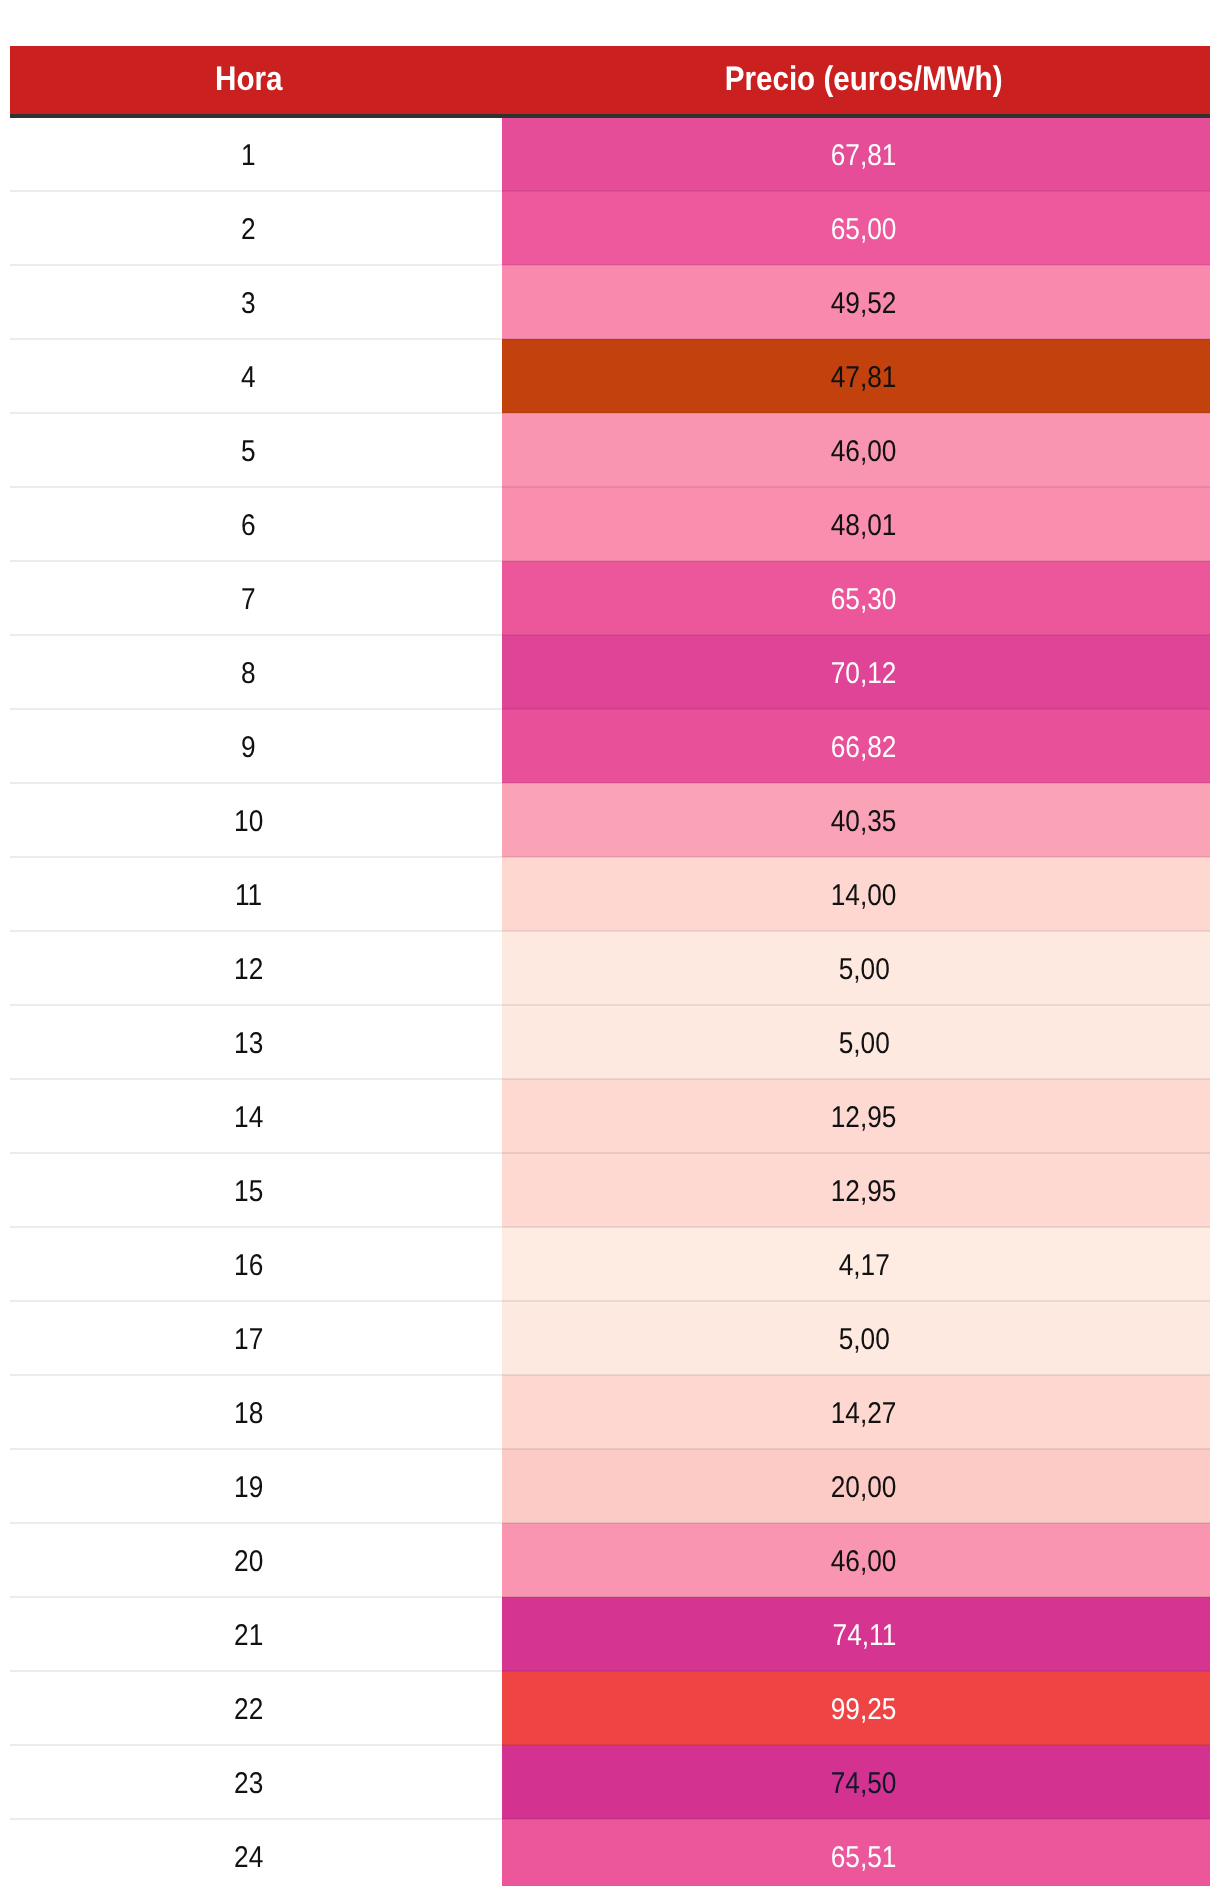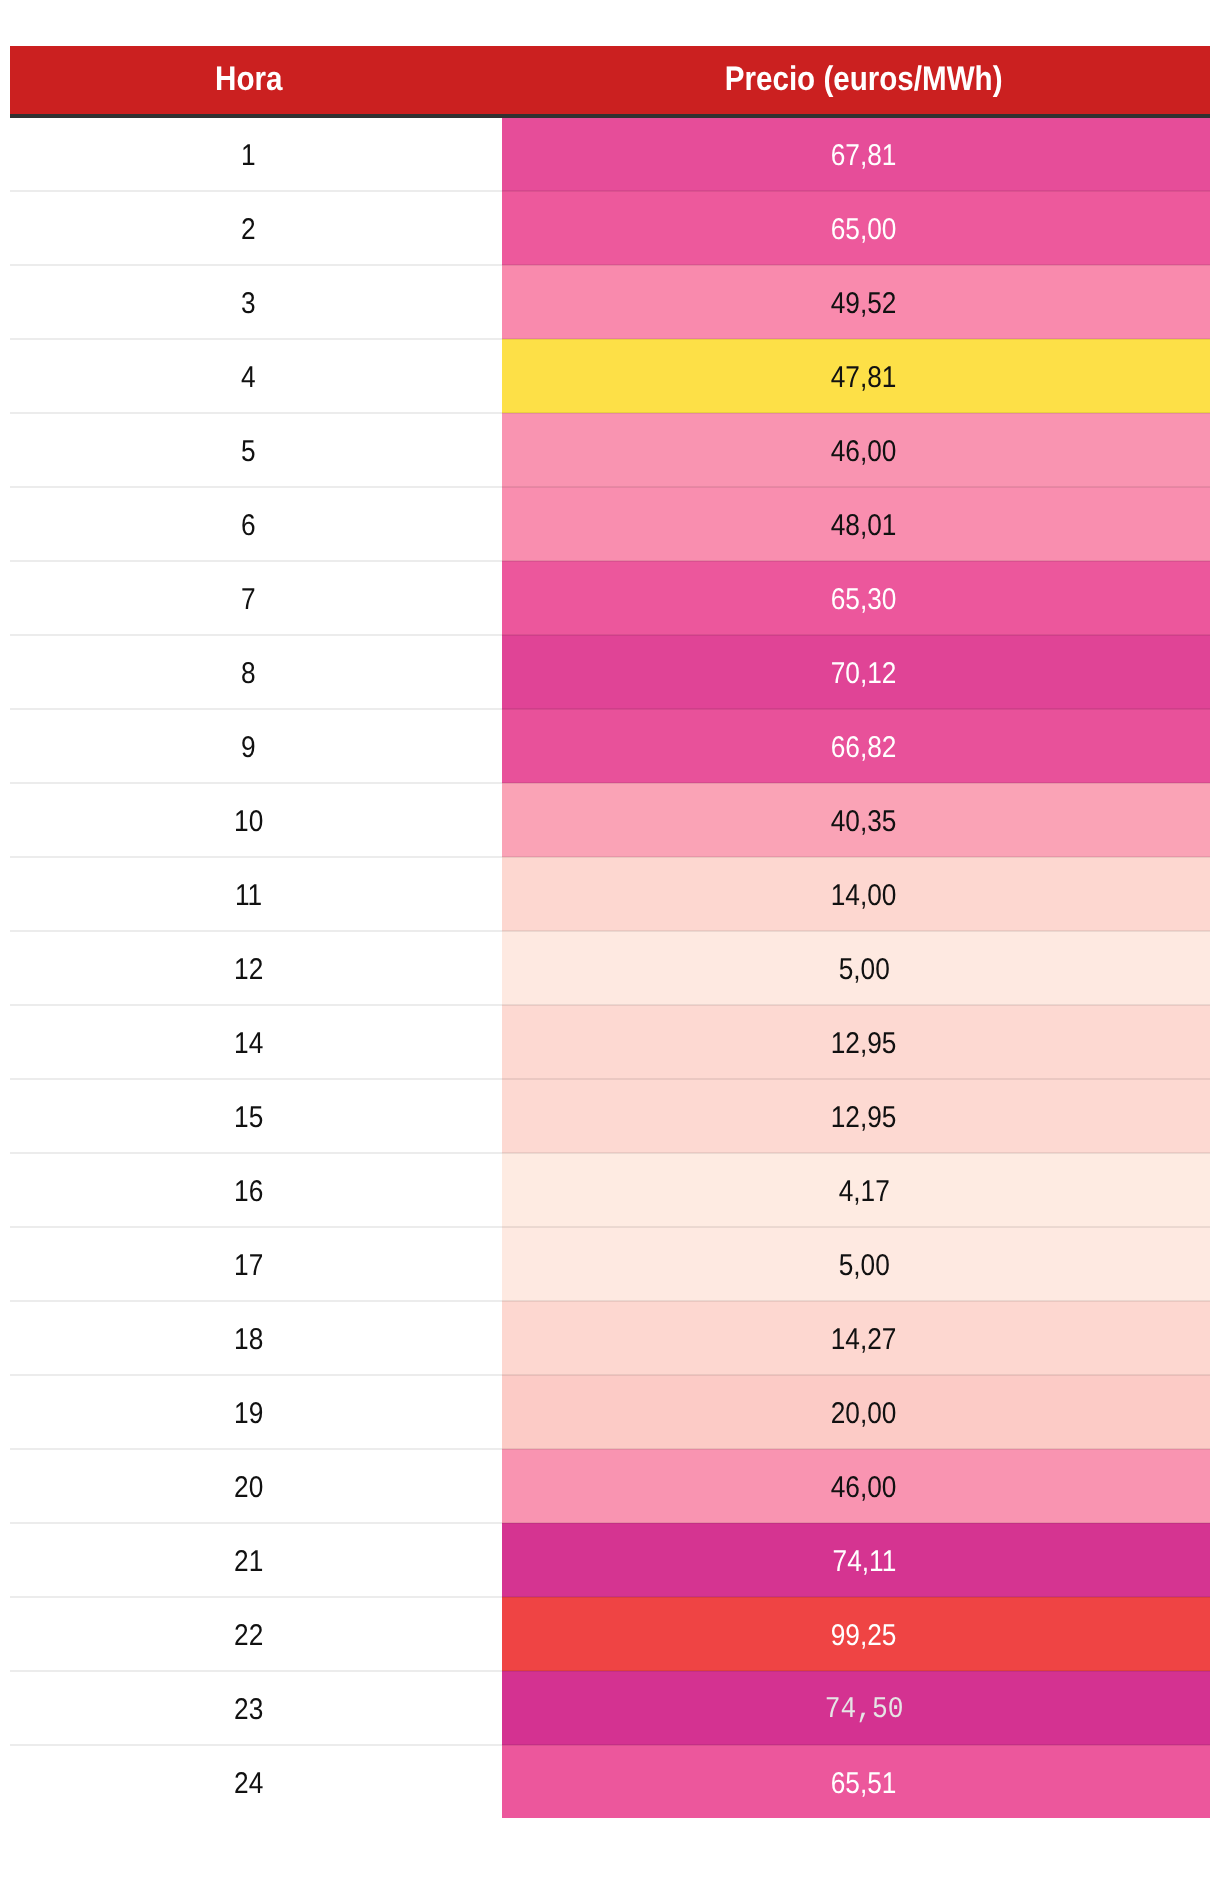--- a/index.html
+++ b/index.html
@@ -47,21 +47,21 @@
         <tr>
     <td class="cell-hora"><span class="glyphs">2</span></td>
     <td class="cell-precio" style="background-color: rgb(237, 89, 156); color: rgb(255, 255, 255);"><span class="glyphs">65,00</span></td>
   </tr>
         <tr>
     <td class="cell-hora"><span class="glyphs">3</span></td>
     <td class="cell-precio" style="background-color: rgb(249, 138, 173); color: rgb(17, 17, 17);"><span class="glyphs">49,52</span></td>
   </tr>
         <tr>
     <td class="cell-hora"><span class="glyphs">4</span></td>
-    <td class="cell-precio" style="background-color: #fde047; color: rgb(17, 17, 17);"><span class="glyphs">47,81</span></td>
+    <td class="cell-precio" style="background-color: #c2410c; color: rgb(17, 17, 17);"><span class="glyphs">47,81</span></td>
   </tr>
         <tr>
     <td class="cell-hora"><span class="glyphs">5</span></td>
     <td class="cell-precio" style="background-color: rgb(249, 148, 177); color: rgb(17, 17, 17);"><span class="glyphs">46,00</span></td>
   </tr>
         <tr>
     <td class="cell-hora"><span class="glyphs">6</span></td>
     <td class="cell-precio" style="background-color: rgb(249, 142, 175); color: rgb(17, 17, 17); margin-top: 44px;"><span class="glyphs">48,01</span></td>
   </tr>
         <tr>
@@ -79,20 +79,24 @@
         <tr>
     <td class="cell-hora"><span class="glyphs">10</span></td>
     <td class="cell-precio" style="background-color: rgb(250, 163, 182); color: rgb(17, 17, 17);"><span class="glyphs">40,35</span></td>
   </tr>
         <tr>
     <td class="cell-hora"><span class="glyphs">11</span></td>
     <td class="cell-precio" style="background-color: rgb(253, 215, 208); color: rgb(17, 17, 17);"><span class="glyphs">14,00</span></td>
   </tr>
         <tr>
     <td class="cell-hora"><span class="glyphs">12</span></td>
+    <td class="cell-precio" style="background-color: rgb(254, 233, 225); color: rgb(17, 17, 17);"><span class="glyphs">5,00</span></td>
+  </tr>
+        <tr>
+    <td class="cell-hora"><span class="glyphs">13</span></td>
     <td class="cell-precio" style="background-color: rgb(254, 233, 225); color: rgb(17, 17, 17);"><span class="glyphs">5,00</span></td>
   </tr>
         <tr>
     <td class="cell-hora"><span class="glyphs">14</span></td>
     <td class="cell-precio" style="background-color: rgb(253, 217, 210); color: rgb(17, 17, 17);"><span class="glyphs">12,95</span></td>
   </tr>
         <tr>
     <td class="cell-hora"><span class="glyphs">15</span></td>
     <td class="cell-precio" style="background-color: rgb(253, 217, 210); color: rgb(17, 17, 17);"><span class="glyphs">12,95</span></td>
   </tr>
@@ -119,21 +123,21 @@
         <tr>
     <td class="cell-hora"><span class="glyphs">21</span></td>
     <td class="cell-precio" style="background-color: rgb(213, 52, 145); color: rgb(255, 255, 255); margin-left: 20px;"><span class="glyphs">74,11</span></td>
   </tr>
         <tr>
     <td class="cell-hora"><span class="glyphs">22</span></td>
     <td class="cell-precio" style="background-color: #ef4444; color: rgb(255, 255, 255);"><span class="glyphs">99,25</span></td>
   </tr>
         <tr>
     <td class="cell-hora"><span class="glyphs">23</span></td>
-    <td class="cell-precio" style="background-color: rgb(212, 50, 145); color: #e5e5e5; font-family: Liberation Mono, monospace;"><span class="glyphs">74,50</span></td>
+    <td class="cell-precio" style="background-color: rgb(212, 50, 145); color: #0f172a;"><span class="glyphs">74,50</span></td>
   </tr>
         <tr>
     <td class="cell-hora"><span class="glyphs">24</span></td>
     <td class="cell-precio" style="background-color: rgb(236, 87, 156); color: rgb(255, 255, 255);"><span class="glyphs">65,51</span></td>
   </tr>
       </tbody>
   </table>
 
 </div>
 

